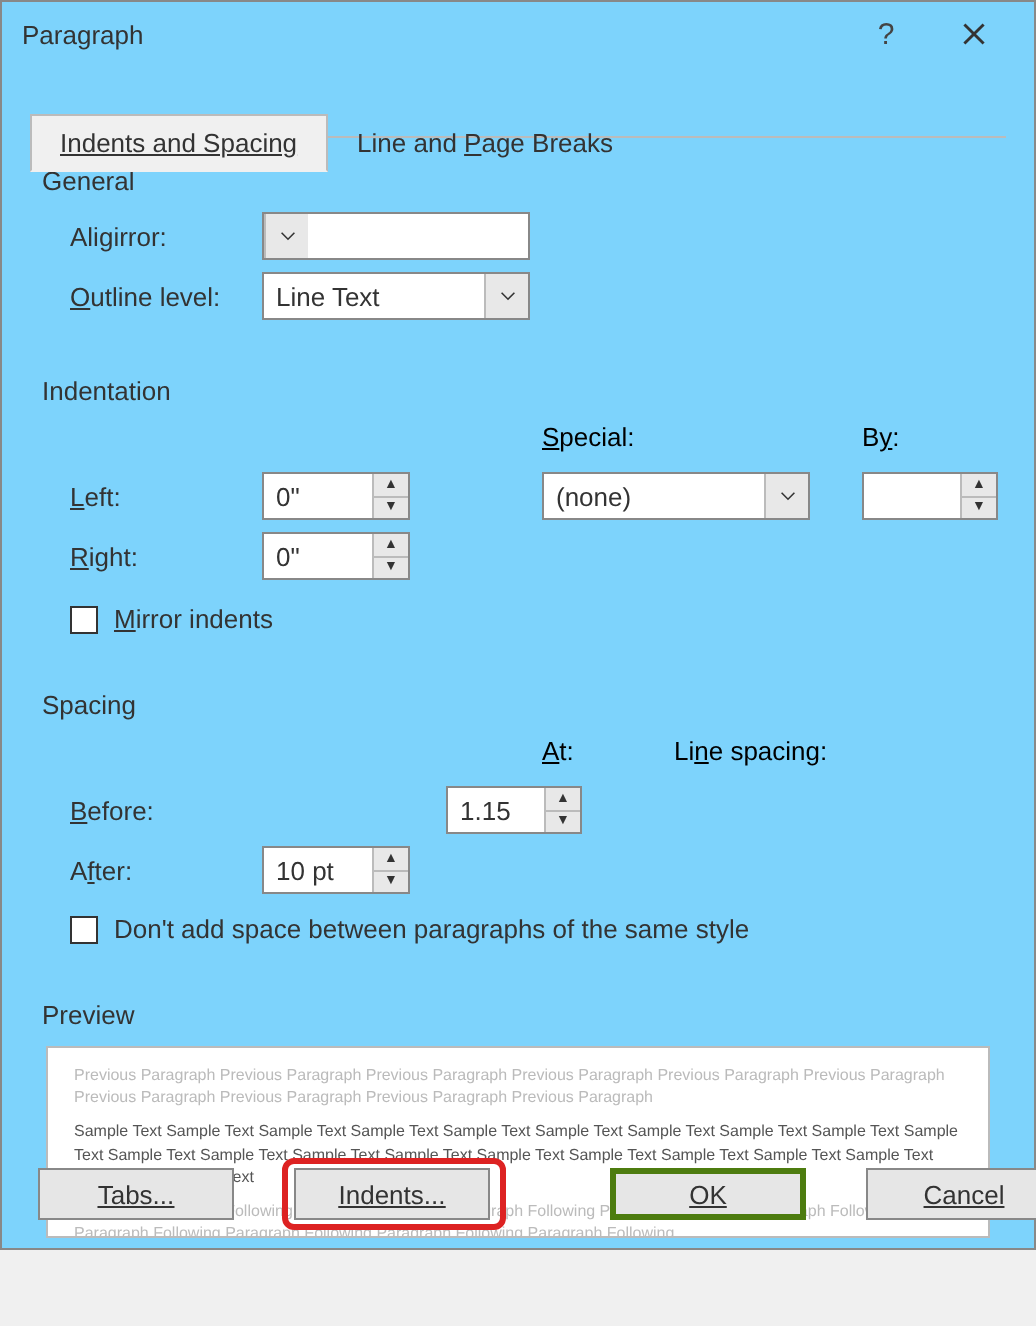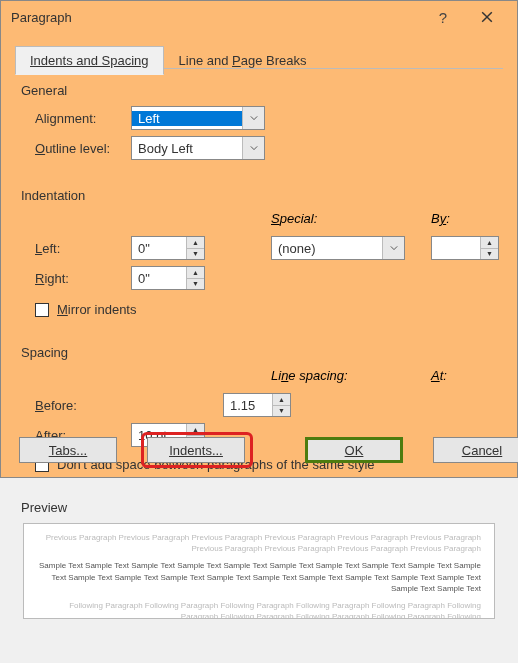--- a/index.html
+++ b/index.html
@@ -1,42 +1,42 @@
 <!DOCTYPE html>
 <html><head>
 <meta charset="utf-8">
 <style>
   * { box-sizing: border-box; font-family: "Segoe UI", Tahoma, sans-serif; }
   body { margin: 0; background: #f0f0f0; width: 518px; height: 663px; overflow: hidden; }
-  .window { width: 518px; height: 478px; background: #fdba74; border: 1px solid #888; position: relative; }
+  .window { width: 518px; height: 625px; background: #7dd3fc; border: 1px solid #888; position: relative; }
   .titlebar { height: 32px; display: flex; align-items: center; padding: 0 8px 0 10px; font-size: 13px; color: #333; }
   .titlebar .title { flex: 1; }
   .titlebar .tbtn { width: 44px; height: 28px; display: flex; align-items: center; justify-content: center; color: #444; font-size: 15px; }
   .tabs { margin: 6px 14px 0 14px; display: flex; border-bottom: 1px solid #bbb; }
-  .tab { padding: 6px 14px; font-size: 13px; border: 1px solid transparent; position: relative; top: 7px; color: #333; }
+  .tab { padding: 6px 14px; font-size: 13px; border: 1px solid transparent; position: relative; top: 18px; color: #333; }
   .tab.active { background: #f0f0f0; border: 1px solid #bbb; border-bottom: 1px solid #f0f0f0; }
   .section-label { font-size: 13px; color: #333; margin: 14px 0 8px 20px; }
   .row { display: flex; align-items: center; margin: 6px 0 6px 34px; font-size: 13px; color: #333; }
   .lbl { width: 96px; }
   .u { text-decoration: underline; }
   .input, .select, .spinner { height: 24px; border: 1px solid #888; background: #fff; font-size: 13px; display: flex; align-items: center; position: relative; }
   .select { width: 134px; }
   .select .val { flex: 1; padding: 0 6px; }
   .select .arrow { width: 22px; height: 100%; border-left: 1px solid #bbb; background: #e8e8e8; display: flex; align-items: center; justify-content: center; }
   .select.hl .val { background: #0078d7; color: #fff; }
   .spinner { width: 74px; }
   .spinner .val { flex: 1; padding: 0 6px; }
   .spinbtns { width: 18px; height: 100%; display: flex; flex-direction: column; border-left: 1px solid #bbb; }
   .spinbtns div { flex: 1; background: #e8e8e8; display: flex; align-items: center; justify-content: center; font-size: 7px; border-bottom: 1px solid #bbb; }
   .spinbtns div:last-child { border-bottom: none; }
   .checkbox { width: 14px; height: 14px; border: 1px solid #333; margin-right: 8px; background: #fff; display: inline-block; vertical-align: middle; }
-  .cols { display: flex; margin: 0 20px 0 34px; font-style: italic; }
+  .cols { display: flex; margin: 0 20px 0 34px; }
   .col { flex: 1; }
   .col .collabel { font-size: 13px; margin-bottom: 6px; }
-  .preview-box { margin: 6px 22px 0 22px; height: 96px; border: 1px solid #bbb; background: #fff; padding: 8px 13px; overflow: hidden; font-size: 8px; line-height: 1.4; color: #555; text-align: right; }
+  .preview-box { margin: 6px 22px 0 22px; height: 96px; border: 1px solid #bbb; background: #fff; padding: 8px 13px; overflow: hidden; font-size: 8px; line-height: 1.4; color: #555; }
   .preview-box .faded { color: #bbb; }
   .btnbar { position: absolute; bottom: 14px; left: 0; right: 0; display: flex; padding: 0 18px; gap: 30px; }
   .btn { flex: 0 0 98px; height: 26px; border: 1px solid #888; background: #e6e6e6; font-size: 13px; display: flex; align-items: center; justify-content: center; color: #333; text-decoration: underline; }
   .btn.ok { border: 3px solid #4d7c0f; }
   .btn.default-highlight { position: relative; }
   .red-box { position: absolute; border: 3px solid #d22; border-radius: 6px; pointer-events: none; }
   .spacer { flex: 1; }
   svg.chev { width: 8px; height: 8px; }
 </style>
 </head>
@@ -55,34 +55,33 @@
     </div>
   </div>
 
   <div class="tabs">
     <div class="tab active"><span class="u">Indents and Spacing</span></div>
     <div class="tab"><span>Line and </span><span class="u">P</span><span>age Breaks</span></div>
   </div>
 
   <div class="section-label">General</div>
   <div class="row">
-    <div class="lbl"><span>Ali</span><span class="u">g</span><span>nment:</span></div>
+    <div class="lbl"><span>Ali</span><span class="u">g</span><span>irror:</span></div>
     <div class="select hl">
-      <div class="val">Left</div>
       <div class="arrow">
           <svg class="chev" viewBox="0 0 10 10">
             <path d="M1 3 L5 7 L9 3" fill="none" stroke="#333"></path>
           </svg>
         </div>
     </div>
   </div>
   <div class="row">
     <div class="lbl"><span class="u">O</span><span>utline level:</span></div>
     <div class="select">
-      <div class="val">Body Left</div>
+      <div class="val">Line Text</div>
       <div class="arrow">
           <svg class="chev" viewBox="0 0 10 10">
             <path d="M1 3 L5 7 L9 3" fill="none" stroke="#333"></path>
           </svg>
         </div>
     </div>
   </div>
 
   <div class="section-label" style="margin-top:28px">Indentation</div>
 
@@ -139,25 +138,25 @@
   <div class="row" style="margin-top:12px">
     <span class="checkbox"></span>
     <span><span class="u">M</span><span>irror indents</span></span>
   </div>
 
   <div class="section-label" style="margin-top:28px">Spacing</div>
 
   <div class="cols" style="margin-bottom:4px">
     <div class="col" style="flex:0 0 96px"></div>
     <div class="col" style="flex:0 0 140px"></div>
+    <div class="col">
+        <div class="collabel"><span class="u">A</span><span>t:</span></div>
+      </div>
     <div class="col" style="flex:0 0 160px">
         <div class="collabel"><span>Li</span><span class="u">n</span><span>e spacing:</span></div>
-      </div>
-    <div class="col">
-        <div class="collabel"><span class="u">A</span><span>t:</span></div>
       </div>
   </div>
 
   <div class="row" style="margin-top:0">
     <div class="lbl"><span class="u">B</span><span>efore:</span></div>
     <div style="width:66px"></div>
     <div style="width:26px"></div>
     <div class="spinner" style="width:68px">
         <div class="val">1.15</div>
         <div class="spinbtns">

